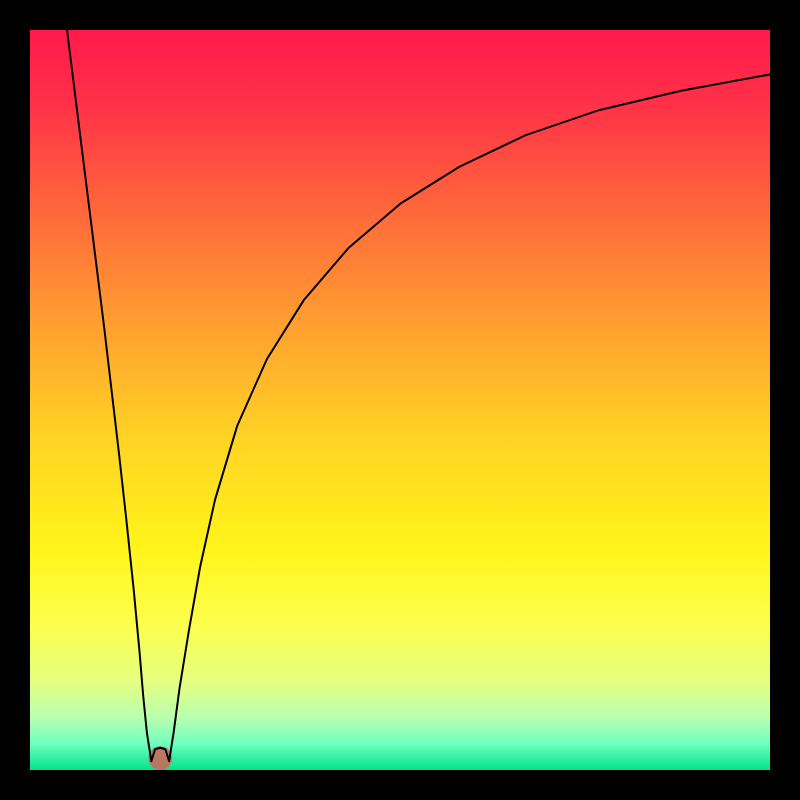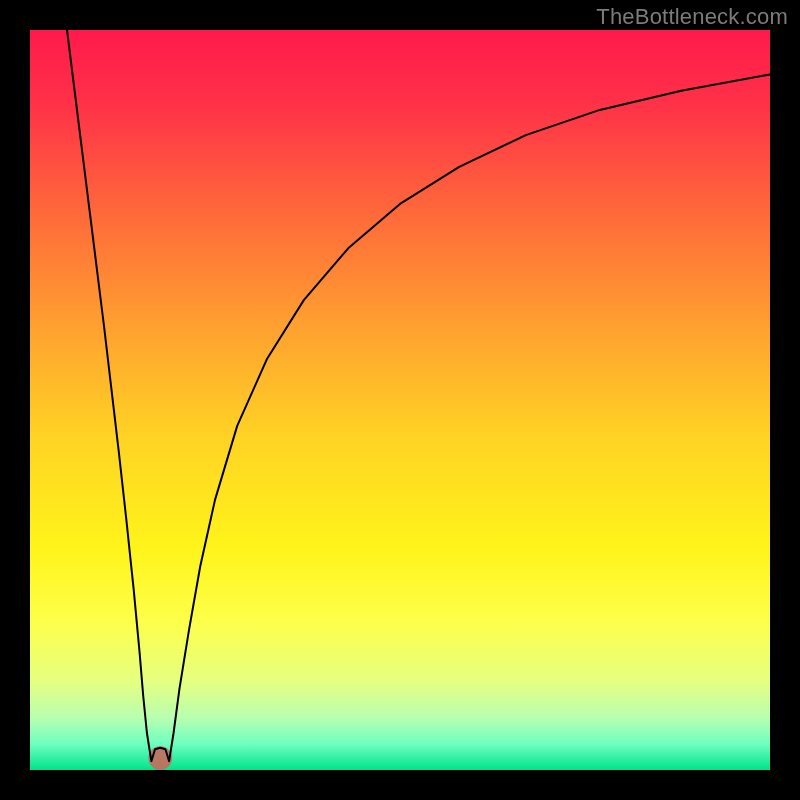--- a/index.html
+++ b/index.html
@@ -42,21 +42,20 @@
     font-weight: 400;
     letter-spacing: 0.2px;
     font-family: Arial, Helvetica, sans-serif;
   }
 </style>
 </head>
 <body>
 
 <div class="frame">
 
-  <div class="watermark">TheBottleneck.com</div>
 
   <div class="plot-area">
     <svg class="gradient-fill" viewBox="0 0 100 100" preserveAspectRatio="none" width="100%" height="100%">
       <defs>
         <linearGradient id="bg-grad" x1="0" y1="0" x2="0" y2="1">
             <stop offset="0%" stop-color="#ff1a4b"></stop>
             <stop offset="10%" stop-color="#ff3148"></stop>
             <stop offset="25%" stop-color="#ff6a3a"></stop>
             <stop offset="40%" stop-color="#ffa030"></stop>
             <stop offset="55.00000000000001%" stop-color="#ffd324"></stop>

